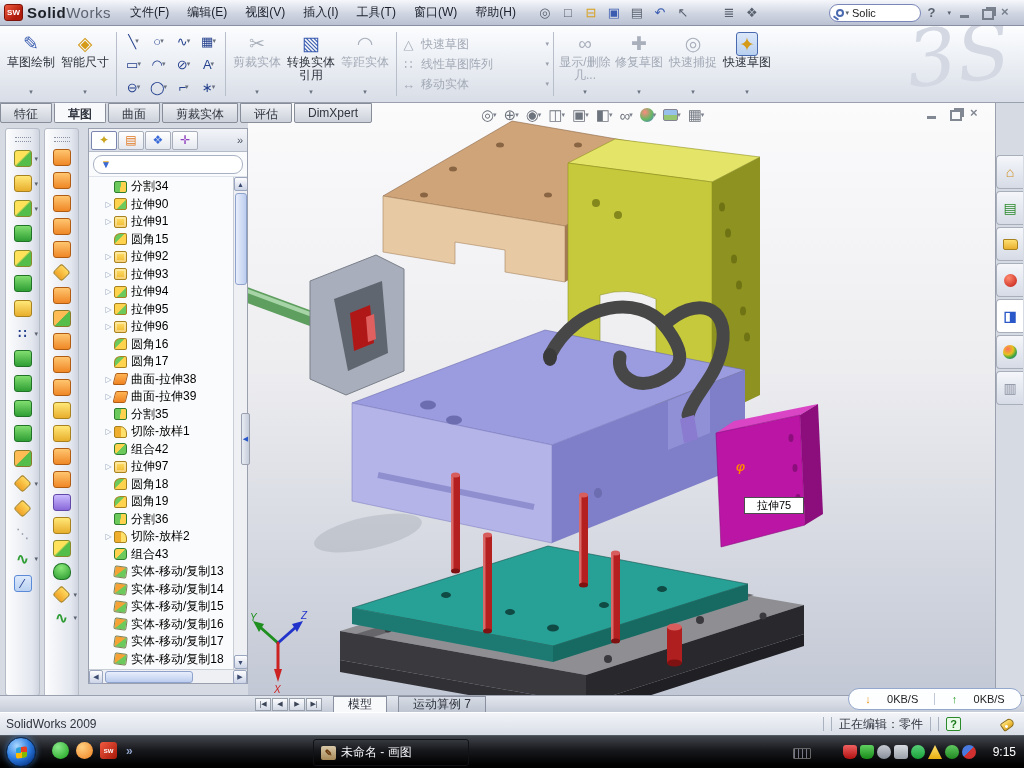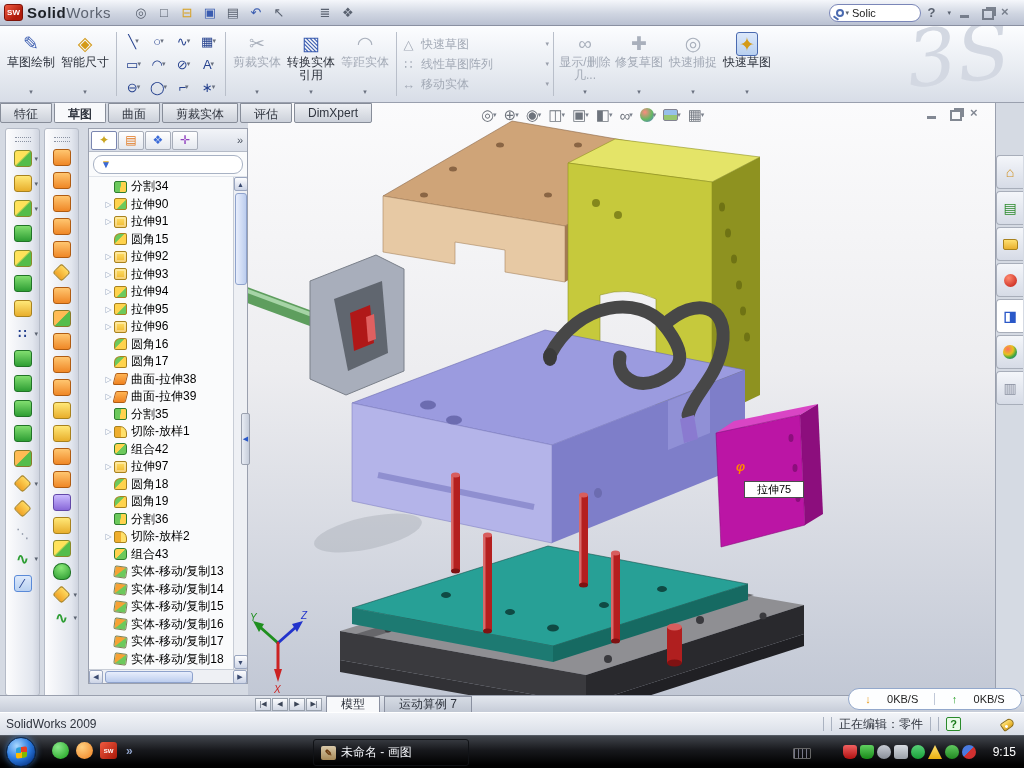--- a/index.html
+++ b/index.html
@@ -48,21 +48,21 @@
 .ctab.active{background:#f8f9fb;font-weight:bold;border-top-color:#f8f9fb}
 
 #main{position:absolute;left:0;top:103px;width:1024px;height:592px;background:#d5dae3}
 #viewport{position:absolute;left:248px;top:0;width:747px;height:592px;background:linear-gradient(180deg,#fbfbfc 0%,#ededf0 45%,#c2c8d5 100%);overflow:hidden}
 #viewport svg{position:absolute;left:0;top:0}
 .headsup{position:absolute;left:233px;top:3px;display:flex;gap:7px;align-items:center;opacity:.8;z-index:5}
 .huitem{display:flex;align-items:center;gap:1px;color:#4c535e;font-size:15px}
 .hu-ball{width:14px;height:14px;border-radius:50%;background:radial-gradient(circle at 35% 30%,#ff7060,#3fa83f 55%,#2858c8)}
 .hu-photo{width:15px;height:12px;border-radius:2px;background:linear-gradient(#7fb2e8 50%,#7fba50 50%);border:1px solid #667}
 .vwinbtns{position:absolute;right:12px;top:5px;display:flex;gap:9px;z-index:5}
-#vtooltip{position:absolute;left:496px;top:378px;width:60px;height:17px;background:#fff;border:1px solid #4c4c4c;font-size:11px;display:flex;align-items:center;justify-content:center;color:#000;z-index:6}
+#vtooltip{position:absolute;left:496px;top:394px;width:60px;height:17px;background:#fff;border:1px solid #4c4c4c;font-size:11px;display:flex;align-items:center;justify-content:center;color:#000;z-index:6}
 
 .vtoolbar{position:absolute;top:25px;width:35px;background:linear-gradient(90deg,#fdfdfe,#e2e6ee 80%,#cfd4df);border:1px solid #b5bbc7;border-radius:3px;display:flex;flex-direction:column;align-items:center;padding-top:8px;z-index:10}
 .vtoolbar::before{content:"";width:16px;height:3px;border-top:1px dotted #8a92a2;border-bottom:1px dotted #8a92a2;margin-bottom:4px}
 #vt1{left:5px;height:568px}
 #vt2{left:44px;height:595px}
 .vti{display:flex;align-items:center;justify-content:center;width:100%;position:relative}
 #vt1 .vti{height:25px}#vt2 .vti{height:23px}
 .ic{width:18px;height:17px;border-radius:3px;display:flex;align-items:center;justify-content:center;font-size:13px}
 .ic.gy{background:linear-gradient(135deg,#ffe25a 45%,#55bd4a 55%);border:1px solid #8a8a2a}
 .ic.y{background:linear-gradient(#ffe878,#e8ae2c);border:1px solid #a8821e}
@@ -117,21 +117,21 @@
 .tp-lib{color:#2a8a2a}
 .tp-folder{width:15px;height:11px;background:linear-gradient(#ffe070,#e8b030);border:1px solid #a8821e;border-radius:1px 3px 2px 2px}
 .tp-forum{width:13px;height:13px;border-radius:50%;background:radial-gradient(circle at 35% 30%,#ff8a70,#c01810)}
 .tp-pal{color:#2a58c8;font-weight:bold}
 .tp-ball{width:14px;height:14px;border-radius:50%;background:radial-gradient(circle at 35% 30%,#ff7060,#e8c020 40%,#3fa83f 65%,#2858c8)}
 .tp-props{color:#8a90a0}
 
 #bottomtabs{position:absolute;left:0;top:695px;width:1024px;height:17px;background:linear-gradient(#e3e7ee,#c6ccd8);border-top:1px solid #9aa0ae;display:flex;align-items:stretch;z-index:20}
 .navbtns{display:flex;gap:1px;margin-left:255px;align-items:center}
 .navb{width:16px;height:13px;background:linear-gradient(#fbfcfe,#d2d8e4);border:1px solid #98a0ac;font-size:7px;color:#3a4456;display:flex;align-items:center;justify-content:center}
-.dtab{padding:1px 14px;border:1px solid #8a90a0;border-bottom:none;background:linear-gradient(#d6dbe4,#bfc6d2);color:#2d323c;margin-left:4px;display:flex;align-items:center;white-space:nowrap}
+.dtab{padding:1px 14px;border:1px solid #8a90a0;border-bottom:none;background:linear-gradient(#d6dbe4,#bfc6d2);color:#2d323c;margin-left:11px;display:flex;align-items:center;white-space:nowrap}
 .dtab.active{background:#f8f9fb}
 
 #statusbar{position:absolute;left:0;top:712px;width:1024px;height:23px;background:linear-gradient(#f2f4f8,#d9dee7);border-top:1px solid #fff;display:flex;align-items:center;color:#2d323c;z-index:20}
 .sb-left{padding-left:6px}
 .sb-right{margin-left:auto;display:flex;align-items:center;gap:7px;padding-right:10px}
 .sb-sep{width:1px;height:14px;background:#aab2c0}
 .qicon{width:15px;height:14px;border:1px solid #2a8a2a;background:#eafaea;color:#1a7a1a;font-weight:bold;font-size:11px;display:flex;align-items:center;justify-content:center;border-radius:2px}
 .tagicon{width:13px;height:9px;background:linear-gradient(#ffe070,#e0a820);border:1px solid #8a6a10;border-radius:2px 5px 5px 2px;transform:rotate(-35deg);position:relative}
 .tagicon::after{content:"";position:absolute;left:2px;top:3px;width:3px;height:3px;border-radius:50%;background:#fff}
 
@@ -156,20 +156,30 @@
 #clock{position:absolute;right:8px;top:9px;color:#fff;font-size:12px}
 </style>
 </head>
 <body>
 
 <div id="titlebar">
   <div class="logo">
     <span class="logo-cube">SW</span>
     <span class="logo-text"><b>Solid</b><i>Works</i></span>
   </div>
+  <div class="menubar">
+
+  <span class="menu-item">文件(F)</span>
+      <span class="menu-item">编辑(E)</span>
+      <span class="menu-item">视图(V)</span>
+      <span class="menu-item">插入(I)</span>
+      <span class="menu-item">工具(T)</span>
+      <span class="menu-item">窗口(W)</span>
+      <span class="menu-item">帮助(H)</span>
+    </div>
   <div class="tb">
 
   <span class="tbi">
         <span>◎</span>
       </span>
       <span class="tbi">
         <span>□</span>
       </span>
       <span class="tbi" style="color:#d8a020">
         <span>⊟</span>

